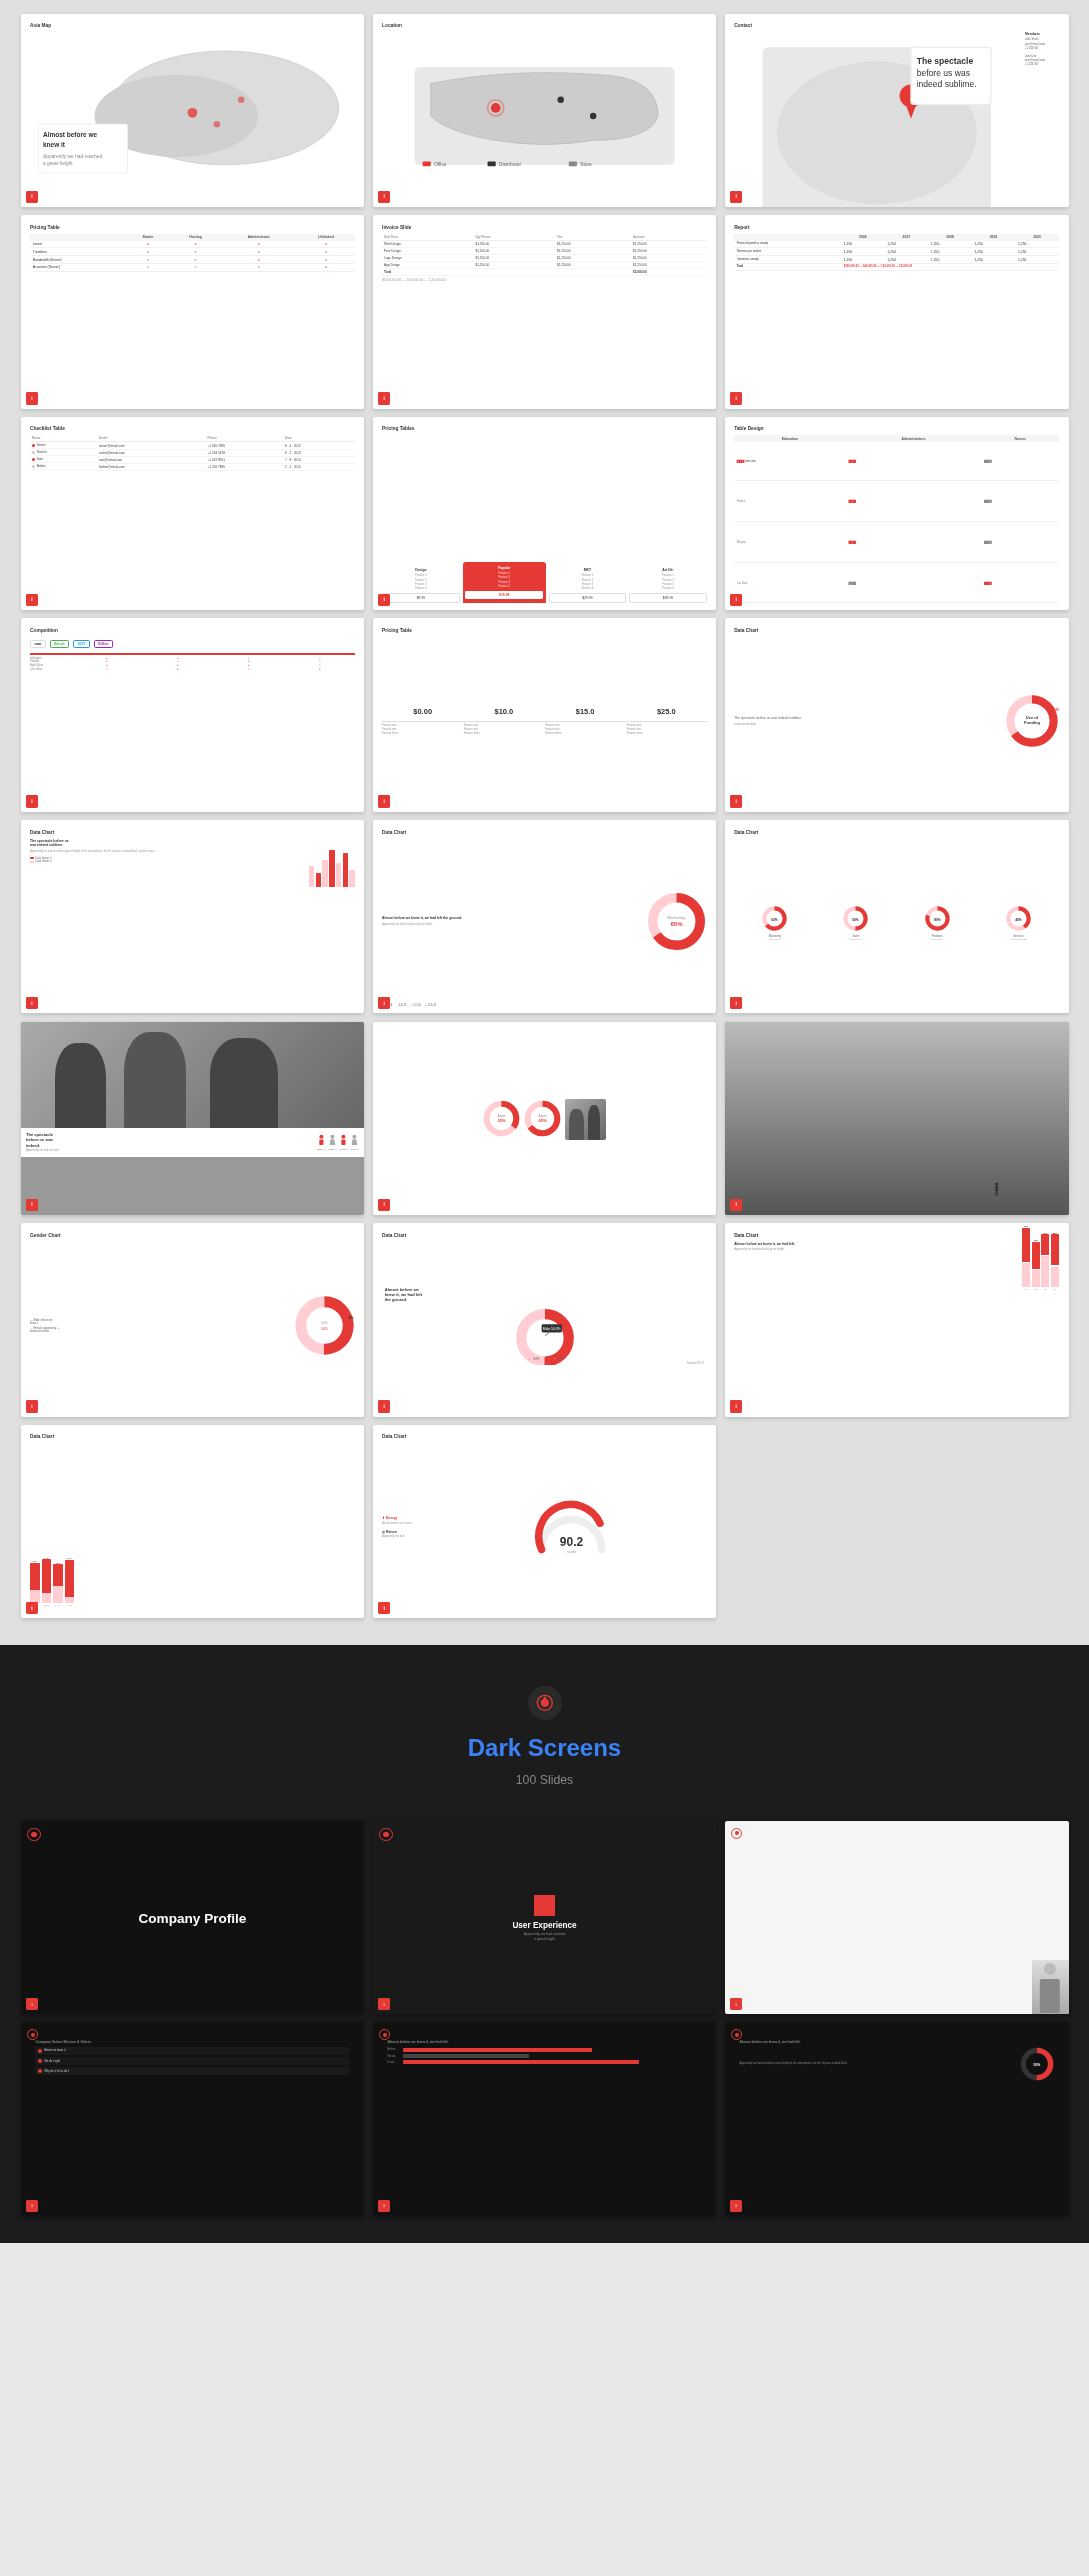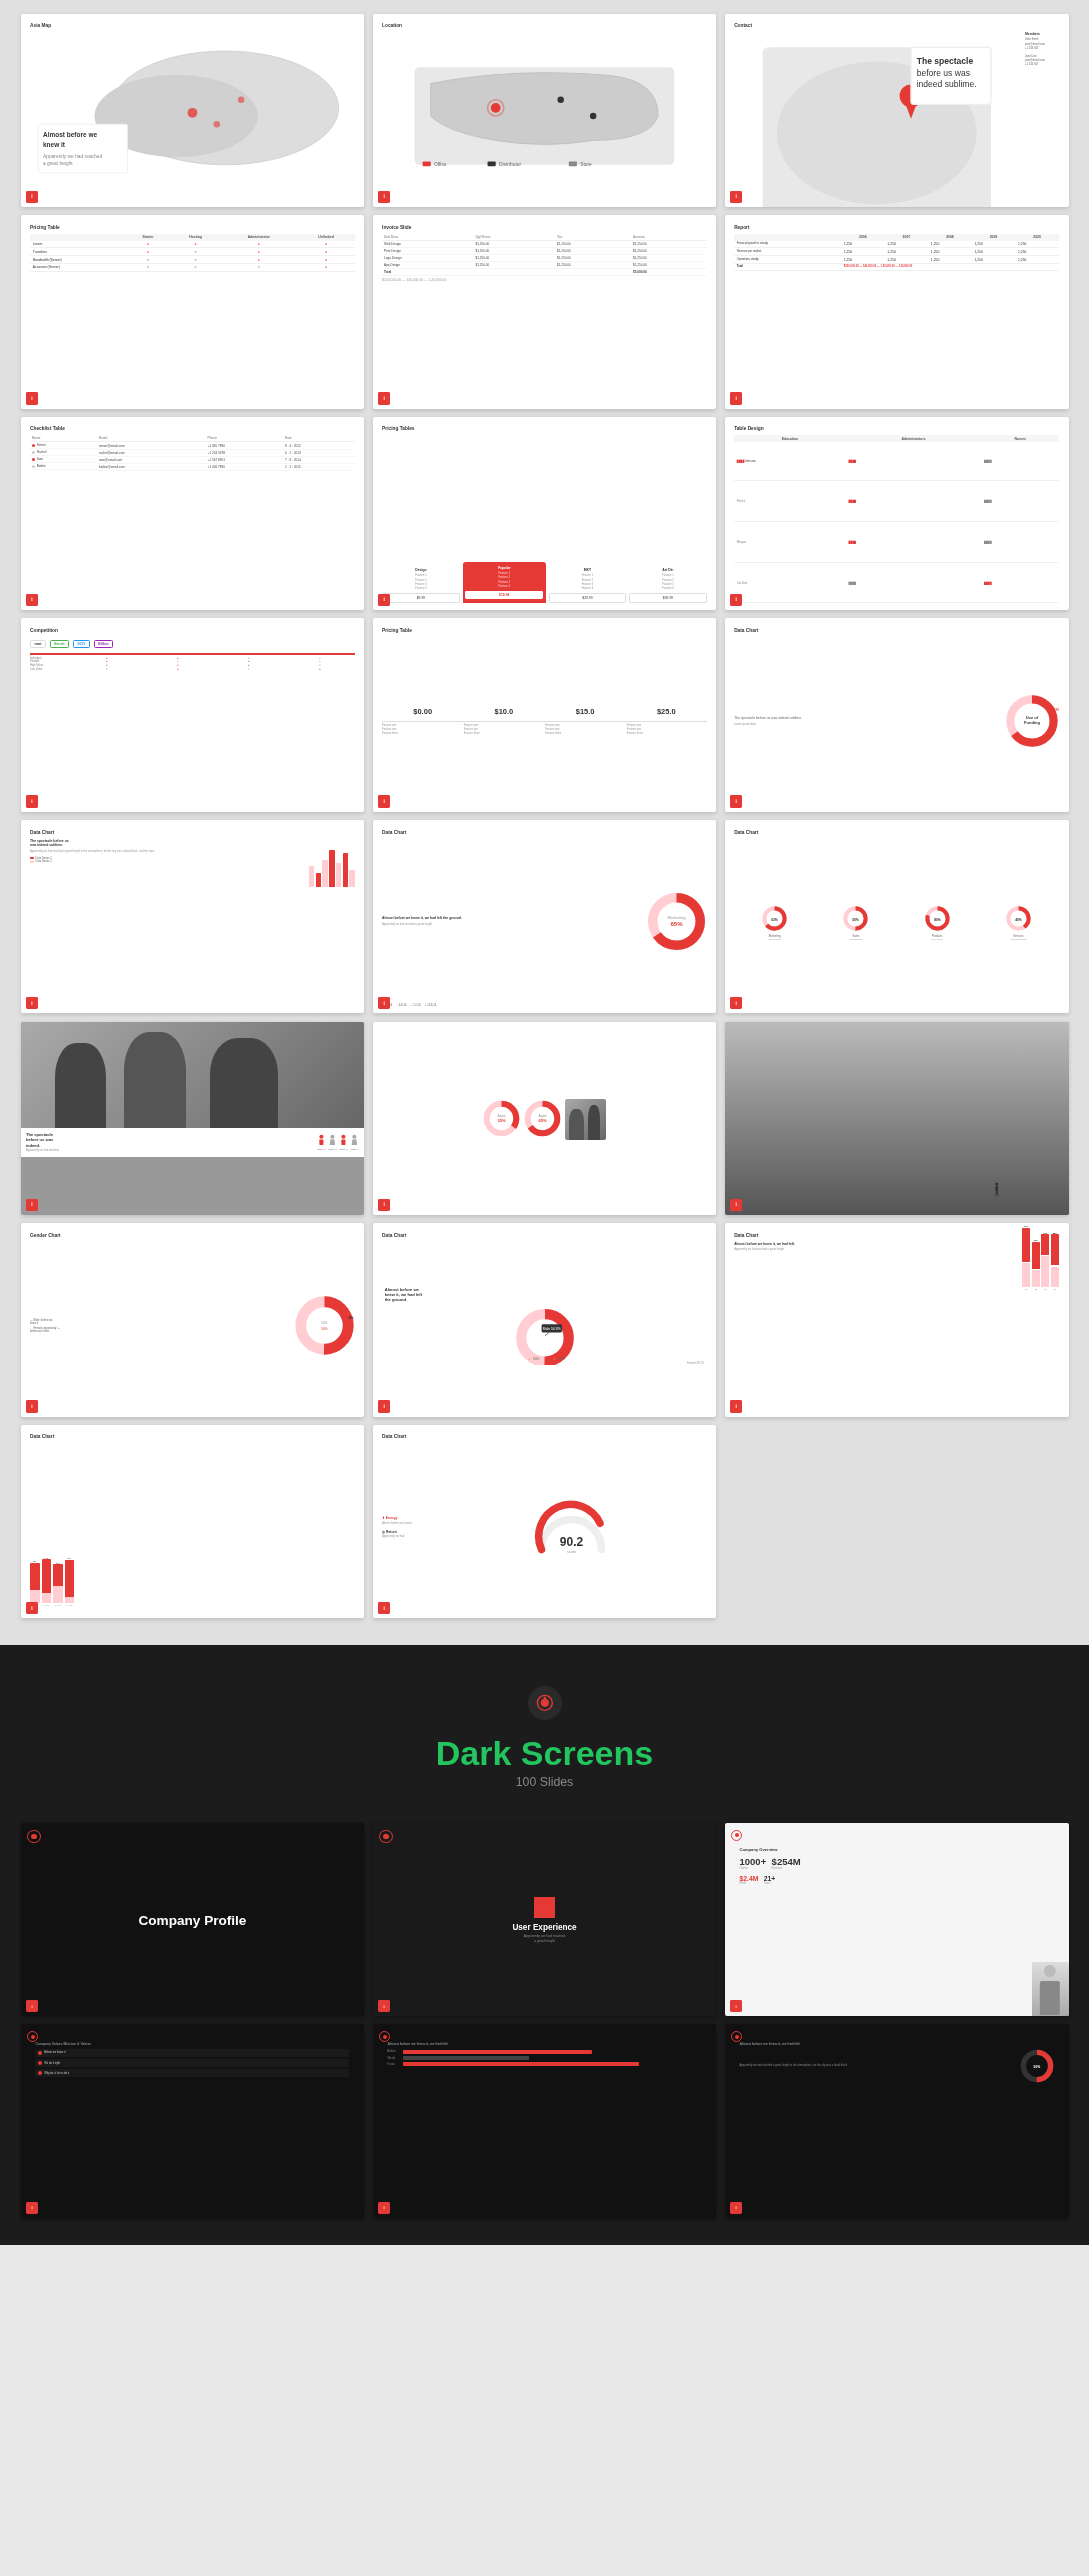--- a/index.html
+++ b/index.html
@@ -110,24 +110,24 @@
       height: 34px;
       background: #2a2a2a;
       border-radius: 50%;
       display: flex;
       align-items: center;
       justify-content: center;
       margin: 0 auto 13.6px;
     }
 
     .dark-section-title {
-      color: #22c55e;
-      font-size: 34px;
+      color: #3b82f6;
+      font-size: 24px;
       font-weight: 900;
-      margin-bottom: 2px;
+      margin-bottom: 11px;
     }
 
     .dark-section-subtitle {
       color: #888;
       font-size: 12.3px;
     }
 
     .dark-slides-grid {
       display: grid;
       grid-template-columns: repeat(3, 1fr);
@@ -1049,44 +1049,20 @@
         <span style="color:#fff; font-size:4.1px; font-weight:bold;">i</span>
       </div>
     </div>
 
     <div class="dark-slide-card" style="background:#f5f5f5; position:relative; overflow:hidden;">
       <div style="position:absolute; top:6.8px; left:6.8px;">
         <div style="width:11px; height:11px; border-radius:50%; border:1.4px solid #e53935; display:flex; align-items:center; justify-content:center;">
           <div style="width:4.1px; height:4.1px; background:#e53935; border-radius:50%;"></div>
         </div>
       </div>
-      <div style="padding:6.8px 5.4px 5.4px 5.4px;">
-        <div style="font-size:4.1px; font-weight:bold; color:#333; margin-bottom:4.1px; margin-top:8.2px;">Company Overview</div>
-
-        <div style="display:flex; gap:5.4px; flex-wrap:wrap; margin-bottom:4.1px;">
-          <div>
-            <div style="font-size:9.5px; font-weight:900; color:#333;">1000+</div>
-            <div style="font-size:2.7px; color:#999;">Clients</div>
-          </div>
-          <div>
-            <div style="font-size:9.5px; font-weight:900; color:#333;">$254M</div>
-            <div style="font-size:2.7px; color:#999;">Revenue</div>
-          </div>
-        </div>
-        <div style="display:flex; gap:5.4px;">
-          <div>
-            <div style="font-size:6.8px; font-weight:900; color:#e53935;">$2.4M</div>
-            <div style="font-size:2.7px; color:#999;">Profit</div>
-          </div>
-          <div>
-            <div style="font-size:6.8px; font-weight:900; color:#333;">21+</div>
-            <div style="font-size:2.7px; color:#999;">Years</div>
-          </div>
-        </div>
-      </div>
 
       <div style="position:absolute; right:0; bottom:0; width:37px; height:54px; background:linear-gradient(180deg, #ddd, #aaa); border-radius:2px 2px 0 0; overflow:hidden;">
         <div style="position:absolute; top:5%; left:50%; transform:translateX(-50%); width:12.3px; height:12.3px; background:#bbb; border-radius:50%;"></div>
         <div style="position:absolute; top:35%; left:50%; transform:translateX(-50%); width:20.4px; height:34px; background:#888; border-radius:2px;"></div>
       </div>
       <div style="position:absolute; bottom:4.1px; left:5.4px; width:12.3px; height:12.3px; background:#e53935; display:flex; align-items:center; justify-content:center; border-radius:1.4px;">
         <span style="color:#fff; font-size:4.1px; font-weight:bold;">i</span>
       </div>
     </div>
 

